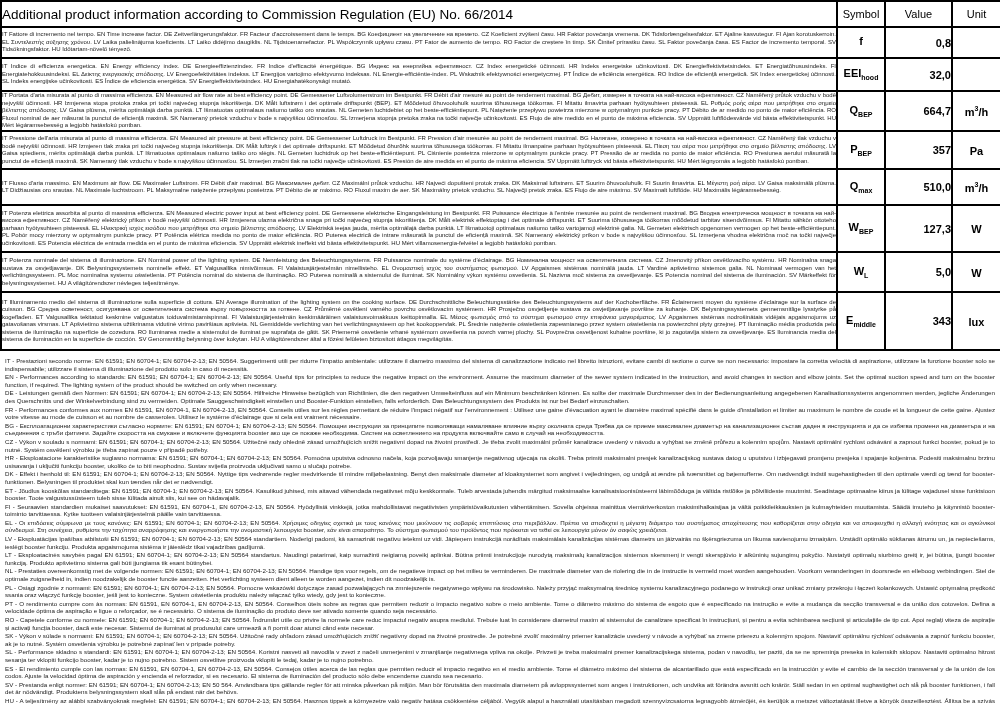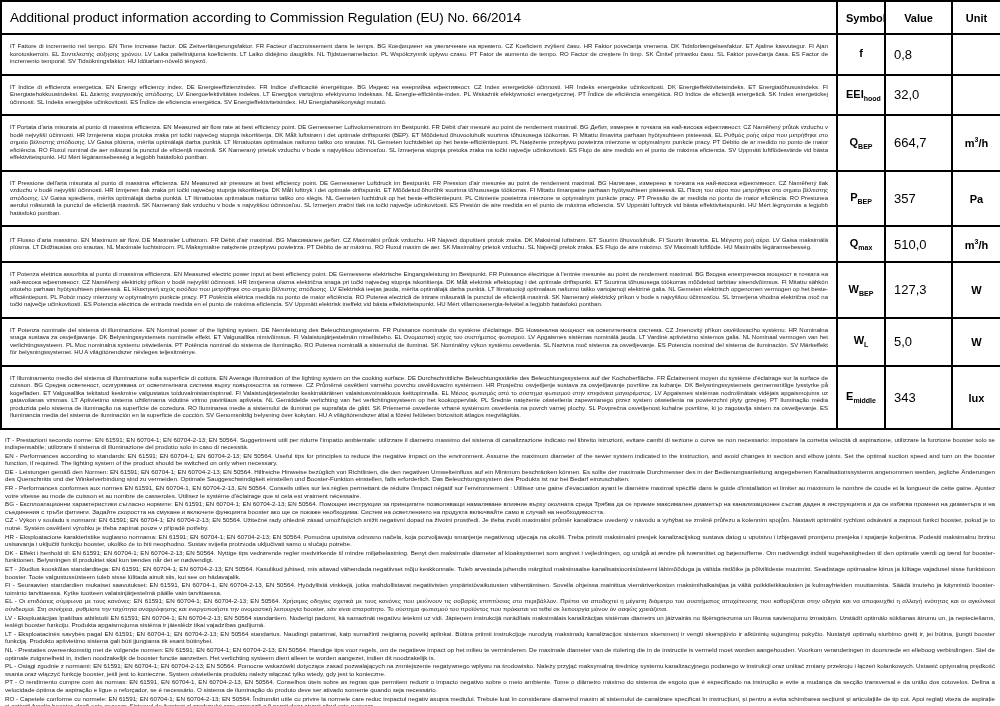--- a/index.html
+++ b/index.html
@@ -13,52 +13,51 @@
     color: #000;
   }
   table.spec {
     border-collapse: collapse;
     width: 1000px;
     table-layout: fixed;
   }
   table.spec td {
     border: 2px solid #000;
     overflow: hidden;
-    padding: 8px;
+    padding: 0;
     vertical-align: middle;
   }
   td.title-cell {
     font-size: 13.5px;
     padding: 2px 7px;
     text-align: left;
     white-space: nowrap;
   }
   td.col-head {
     font-size: 11px;
     text-align: center;
-    font-weight: bold;
   }
   td.desc {
     font-size: 6px;
     line-height: 7.5px;
     text-align: justify;
     padding: 2px 5px;
     color: #222;
   }
   td.sym {
     font-size: 11px;
     font-weight: bold;
     text-align: center;
     white-space: nowrap;
   }
   td.sym sub { font-size: 7px; }
   td.val {
-    font-size: 13px;
-    font-weight: normal;
-    text-align: left;
+    font-size: 11px;
+    font-weight: bold;
+    text-align: right;
   }
   td.unit {
     font-size: 11px;
     font-weight: bold;
     text-align: center;
     white-space: nowrap;
   }
   td.unit sup { font-size: 7px; }
 
   tr.hrow  { height: 26px; }

